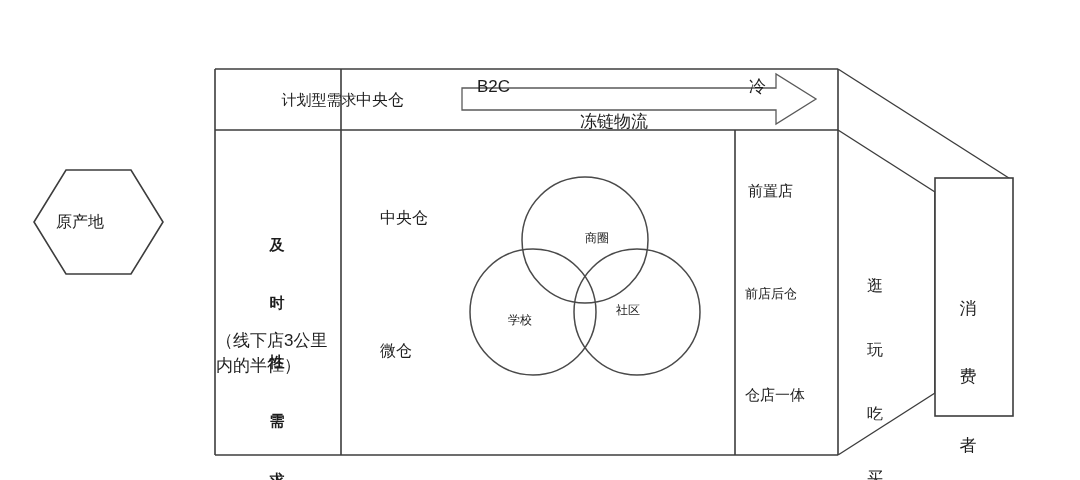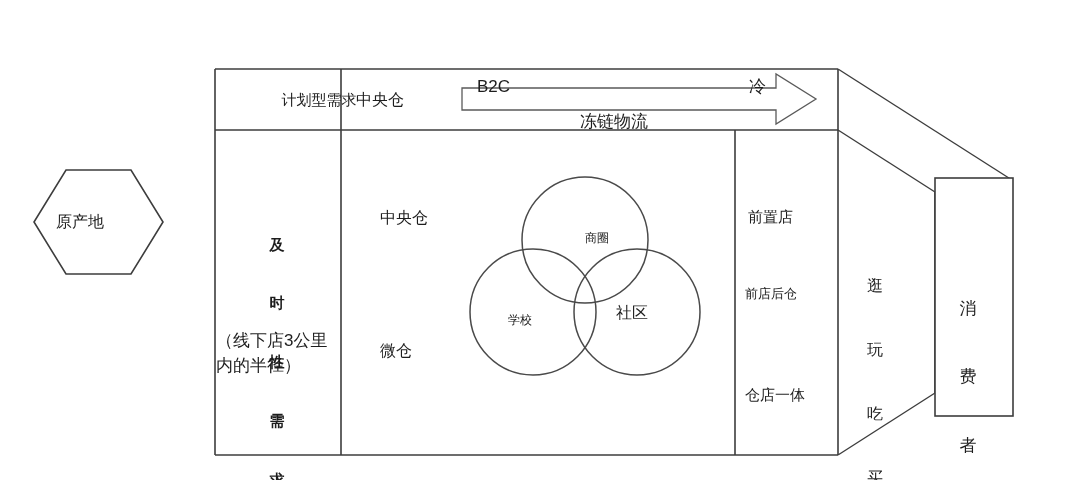--- a/index.html
+++ b/index.html
@@ -128,29 +128,28 @@
     font-size: 12px;
     left: 585px;
     top: 231px;
   }
   .t-xuexiao {
     font-size: 12px;
     left: 508px;
     top: 313px;
   }
   .t-shequ {
-    font-size: 16px;
+    font-size: 12px;
     left: 616px;
     top: 303px;
   }
   .t-qianzhi {
     font-size: 15px;
     left: 748px;
     top: 182px;
-    margin-top: 26px;
   }
   .t-qdhc {
     font-size: 13px;
     left: 745px;
     top: 286px;
   }
   .t-cdyt {
     font-size: 15px;
     left: 745px;
     top: 386px;

